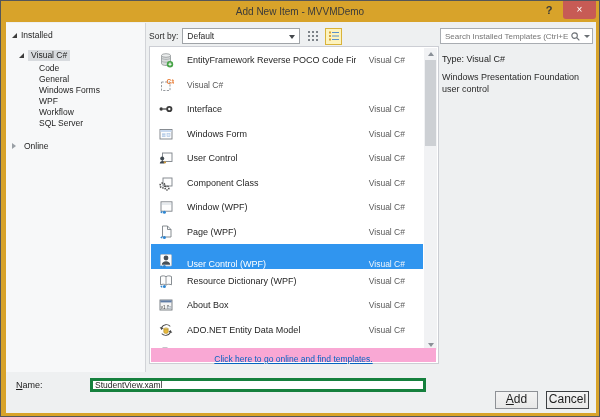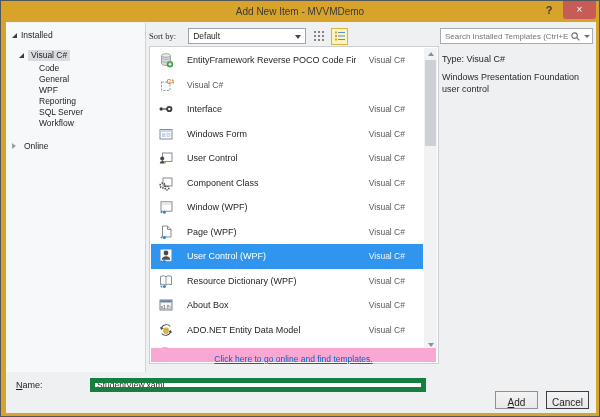--- a/index.html
+++ b/index.html
@@ -18,31 +18,31 @@
   .tree-group .lbl{background:#d8dbdf;padding:0 3px;line-height:11px;}
   .tree-children{margin:2px 0 0 33px;}
   .tree-item{position:relative;line-height:10.9px;cursor:default;white-space:nowrap;}
   .tree-item .tri-collapsed{position:absolute;left:-10px;top:2px;margin:0;}
   .tree-online{display:flex;align-items:center;gap:8px;margin:13px 0 0 6px;}
   .tri-expanded{width:0;height:0;border-left:5px solid transparent;border-bottom:5px solid #3c3c3c;display:inline-block;}
   .tri-collapsed{width:0;height:0;border-top:3.5px solid transparent;border-bottom:3.5px solid transparent;border-left:4.5px solid #9aa0a6;display:inline-block;}
 
   
   .mid-toolbar{position:absolute;left:143px;top:5px;width:292px;height:18px;display:flex;align-items:center;font-size:8.5px;color:#2a2a2a;}
-  .sort-label{margin-right:12px;font-family:Liberation Serif, serif;}
+  .sort-label{margin-right:4px;}
   .sort-select{position:relative;width:118px;height:16px;background:#fff;border:1px solid #a0a4a8;line-height:14px;padding-left:4px;cursor:pointer;}
   .sort-select .arr{position:absolute;right:4px;top:6px;width:0;height:0;border-left:3.5px solid transparent;border-right:3.5px solid transparent;border-top:4px solid #44484c;}
   .view-btn{width:17px;height:17px;margin-left:4px;display:flex;align-items:center;justify-content:center;border:1px solid transparent;cursor:pointer;}
   .view-btn.active{background:#fdf3bd;border-color:#d9b33a;}
 
   
   .tlist{position:absolute;left:143px;top:24px;width:290px;height:318px;background:#fff;border:1px solid #ccced4;}
   .rows{position:absolute;left:1px;top:1px;right:15px;height:302px;overflow:hidden;}
   .row{display:flex;align-items:center;height:24.5px;padding:0 18px 0 7px;gap:13px;font-size:9px;color:#1f1f1f;cursor:pointer;}
-  .row.selected{background:var(--selection-blue,#3095ef);color:#fff;}
+  .row.selected{background:var(--selection-blue,#3095ef);color:#fff;align-items:flex-end;}
   .ticon{width:16px;height:16px;flex:none;}
   .ticon svg{width:16px;height:16px;display:block;}
   .tname{flex:1;white-space:nowrap;overflow:hidden;}
   .tlang{color:#5a5a5a;font-size:8.5px;}
   .row.selected .tlang{color:#eef4fb;}
   .link-row{position:absolute;left:1px;right:2px;bottom:1px;height:14px;background:#f9a8d4;text-align:center;}
   .link-row a{font-size:8.5px;color:var(--link-blue,#0563c1);text-decoration:underline;line-height:14px;cursor:pointer;}
   .vscroll{position:absolute;right:1px;top:1px;width:13px;height:302px;background:#f1f2f4;}
   .sc-up,.sc-down{position:absolute;left:0;width:13px;height:11px;display:flex;align-items:center;justify-content:center;cursor:pointer;}
   .sc-up{top:0;} .sc-down{bottom:0;}
@@ -57,22 +57,22 @@
   .search-arr{position:absolute;right:2px;top:6px;width:0;height:0;border-left:3px solid transparent;border-right:3px solid transparent;border-top:3.5px solid #6b7075;}
   .info{position:absolute;left:436px;top:32px;width:150px;font-size:9px;color:#1e1e1e;}
   .info .type-line{margin-bottom:8px;}
   .info .type-line b{font-weight:normal;}
   .info .desc{color:#2b2b2b;line-height:1.3;width:144px;}
 
   
   .name-label{position:absolute;left:10px;top:358px;font-size:9px;color:#1e1e1e;}
   .name-label span{display:block;}
   .name-label span::first-letter{text-decoration:underline;}
-  .name-input{position:absolute;left:84px;top:356px;width:336px;height:14px;border:5px solid #15803d;background:#fff;font-size:8.5px;padding:0 2px;outline:none;color:#1e1e1e;}
-  .btn{position:absolute;top:369px;width:43px;height:18px;background:linear-gradient(#f3f3f3,#e8e8e8);font-size:10px;color:#1e1e1e;display:flex;align-items:flex-end;justify-content:center;cursor:pointer;}
+  .name-input{position:absolute;left:84px;top:356px;width:336px;height:14px;border:3px solid #15803d;background:#fff;font-size:8.5px;padding:0 2px;outline:none;color:#1e1e1e;}
+  .btn{position:absolute;top:369px;width:43px;height:18px;background:linear-gradient(#f3f3f3,#e8e8e8);font-size:12px;color:#1e1e1e;display:flex;align-items:flex-start;justify-content:center;cursor:pointer;}
   .btn span{display:block;width:100%;text-align:center;}
   .btn-add{left:489px;border:1px solid #8e9196;}
   .btn-add span::first-letter{text-decoration:underline;}
   .btn-cancel{left:540px;border:1px solid #3c3f42;}
 </style>
 </head>
 <body>
 
 <div class="window">
   <div class="titlebar">
@@ -88,24 +88,24 @@
         <span class="tri-expanded"></span>
         <span>Installed</span>
       </div>
       <div class="tree-group">
         <span class="tri-expanded"></span>
         <span class="lbl">Visual C#</span>
       </div>
       <div class="tree-children">
           <div class="tree-item"><span>Code</span></div>
           <div class="tree-item"><span>General</span></div>
+          <div class="tree-item"><span>Windows Forms</span></div>
           <div class="tree-item"><span>WPF</span></div>
-          <div class="tree-item"><span>Reporting</span></div>
+          <div class="tree-item"><span>Workflow</span></div>
           <div class="tree-item"><span>SQL Server</span></div>
-          <div class="tree-item"><span>Workflow</span></div>
         </div>
       <div class="tree-online">
         <span class="tri-collapsed"></span>
         <span>Online</span>
       </div>
     </div>
 
     <div class="mid-toolbar">
       <span class="sort-label">Sort by:</span>
       <div class="sort-select">

